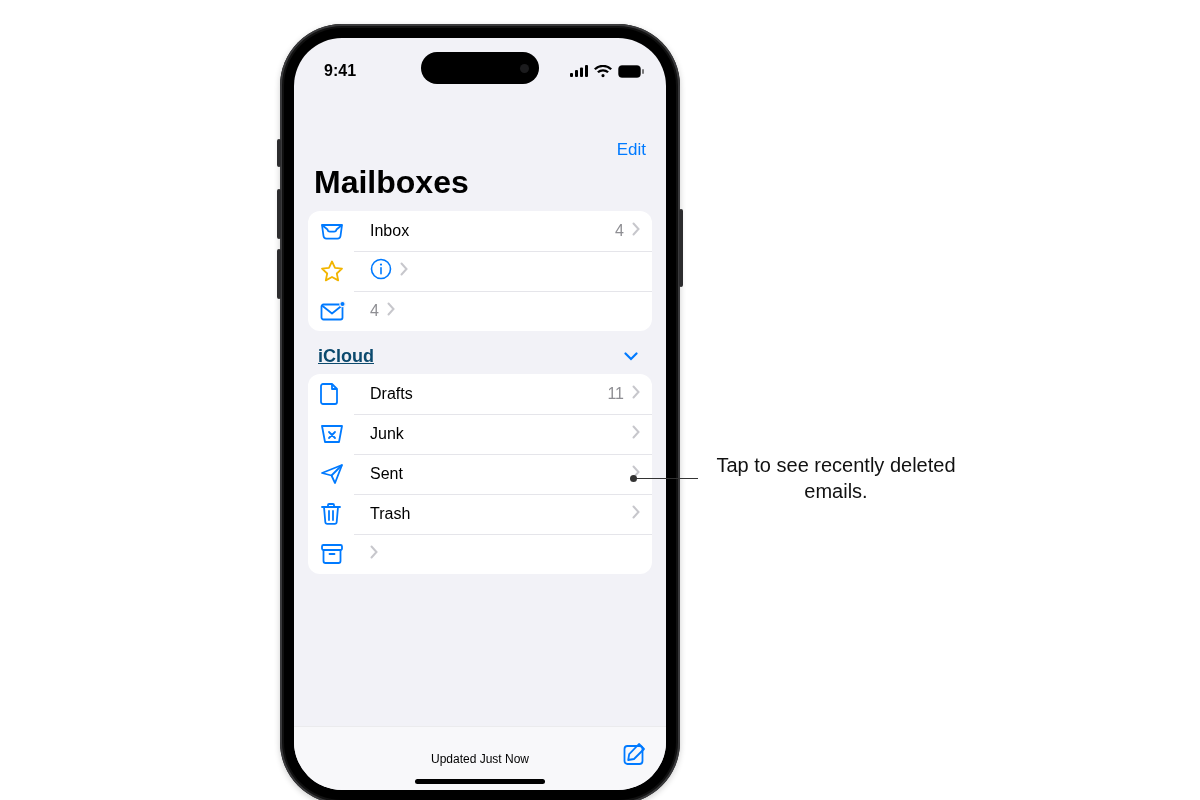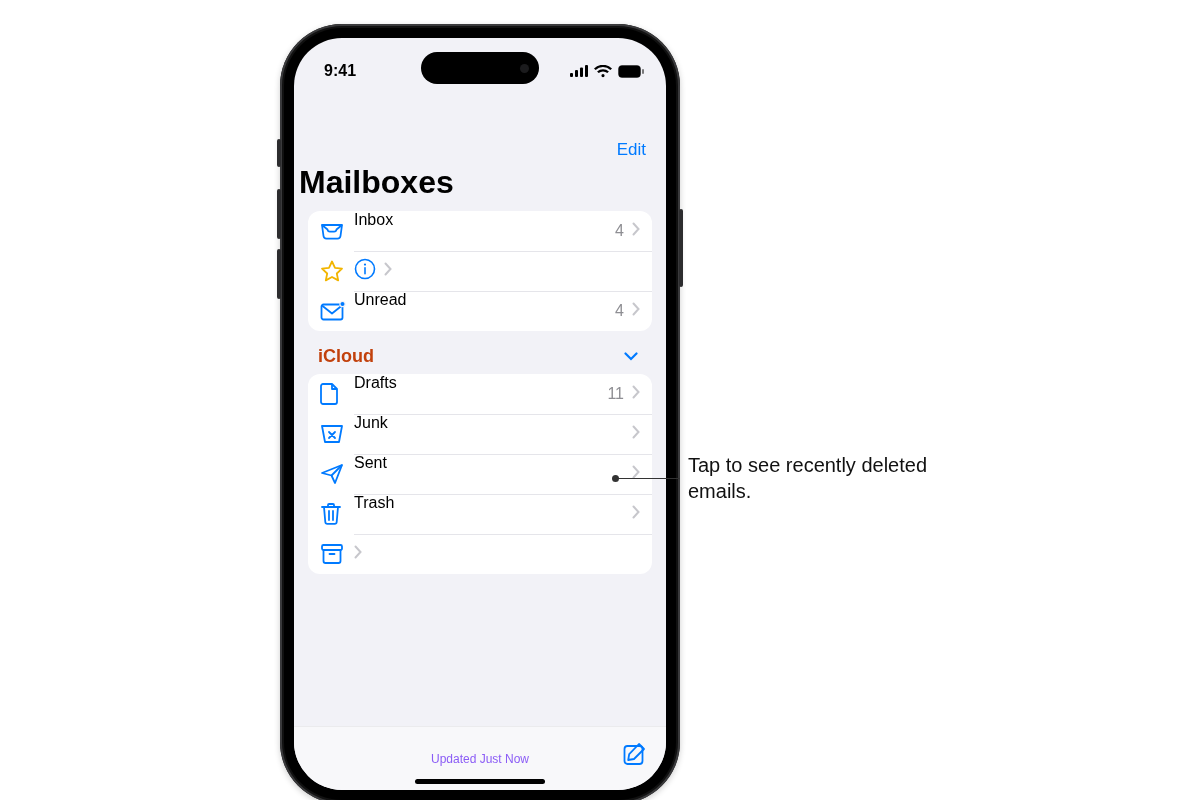--- a/index.html
+++ b/index.html
@@ -79,36 +79,37 @@
   }
   .edit-btn {
     color:#007aff; font-size:17px;
     background:none; border:none; cursor:pointer;
     font-family:inherit;
     margin-top:44px;
   }
 
   .title {
     font-size:32px; font-weight:700;
-    padding:2px 20px 10px 5px;
+    padding:2px 20px 10px 20px;
     color:#000;
   }
 
   .group {
     margin:0 14px 18px 14px;
     background:#fff;
     border-radius:12px;
     overflow:hidden;
   }
   .row {
-    display:flex; 
+    display:flex; align-items:center;
     height:40px;
     padding:0 12px 0 12px;
     cursor:pointer;
     position:relative;
+    gap:16px;
   }
   .row + .row::before{
     content:"";
     position:absolute; top:0; left:46px; right:0;
     height:1px; background:#e5e5ea;
   }
   .row .icon{
     width:34px; display:flex; align-items:center; justify-content:flex-start;
   }
   .row .label{
@@ -119,53 +120,53 @@
     color:#8e8e93; font-size:16px;
   }
   .chevron{ color:#c7c7cc; }
 
   .section-header{
     display:flex; align-items:center; justify-content:space-between;
     padding:0 24px 6px 24px;
     margin-top:-4px;
   }
   .section-header .sh-label{
-    font-size:18px; font-weight:700; color:#c2410c;
+    font-size:18px; font-weight:700; color:#0c4a6e;text-decoration:underline;
   }
   .expand-btn{
     background:none; border:none; color:#007aff; cursor:pointer;
     padding:4px;
   }
 
   .toolbar{
     position:absolute; left:0; right:0; bottom:0;
     height:64px;
     background:rgba(248,248,250,.94);
     border-top:1px solid rgba(0,0,0,.05);
     display:flex; align-items:center; justify-content:center;
   }
   .status-text{
-    font-size:12px; color:#8b5cf6;
+    font-size:12px; color:#000000;
   }
   .compose-btn{
     position:absolute; right:18px; top:14px;
     background:none; border:none; color:#007aff; cursor:pointer;
   }
 
   .home-indicator{
     position:absolute; bottom:6px; left:50%; transform:translateX(-50%);
     width:130px; height:5px; background:#000; border-radius:3px;
   }
 
   
   .callout{
     position:absolute;
-    left:616px;
+    left:634px;
     top:452px;
-    display:flex; align-items:center;
+    display:flex; align-items:center;text-align:center;
   }
   .callout-line{
     width:64px; height:1px; background:#333;
     position:relative;
   }
   .callout-line::before{
     content:""; position:absolute; left:-4px; top:-3px;
     width:7px; height:7px; border-radius:50%; background:#333;
   }
   .callout-text{
@@ -263,21 +264,20 @@
       </div>
 
       <div class="row">
         <span class="icon">
           <svg width="26" height="20" viewBox="0 0 26 20" fill="none" stroke="#007aff" stroke-width="1.8" stroke-linejoin="round">
               <rect x="1.5" y="3.5" width="21" height="15" rx="2"></rect>
               <path d="M2 4.5l10 8 10-8"></path>
               <circle cx="22.5" cy="3" r="2.6" fill="#007aff" stroke="#f2f2f7" stroke-width="1.2"></circle>
             </svg>
         </span>
-        <span class="label">Unread</span>
         <span class="trailing">
           <span>4</span>
           <span class="chevron">
             <svg width="8" height="14" viewBox="0 0 8 14" fill="none" stroke="currentColor" stroke-width="2" stroke-linecap="round">
                 <path d="M1.5 1.5l5 5.5-5 5.5"></path>
               </svg>
           </span>
         </span>
       </div>
     </div>

